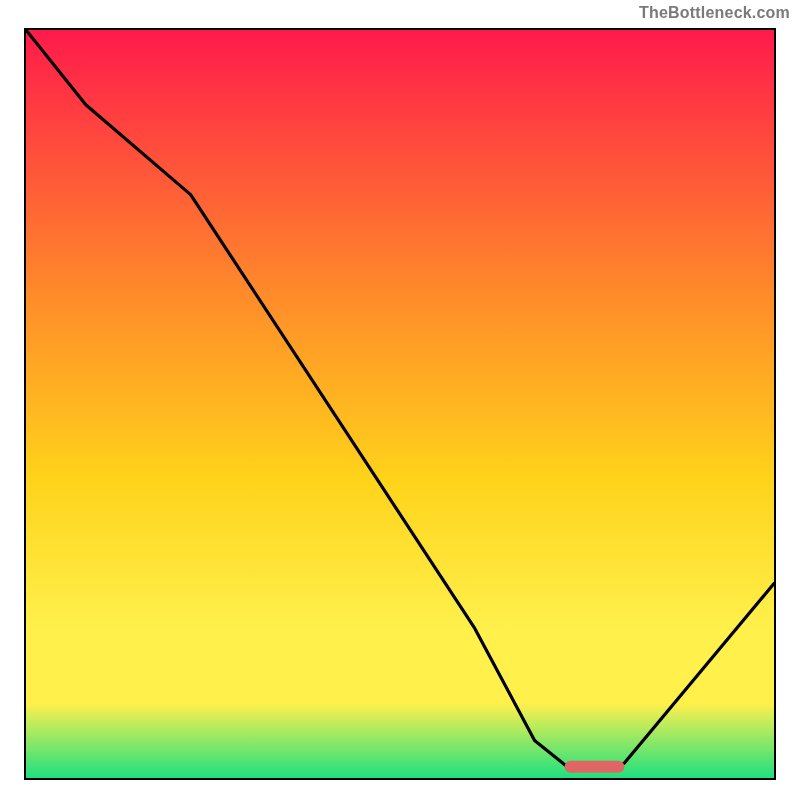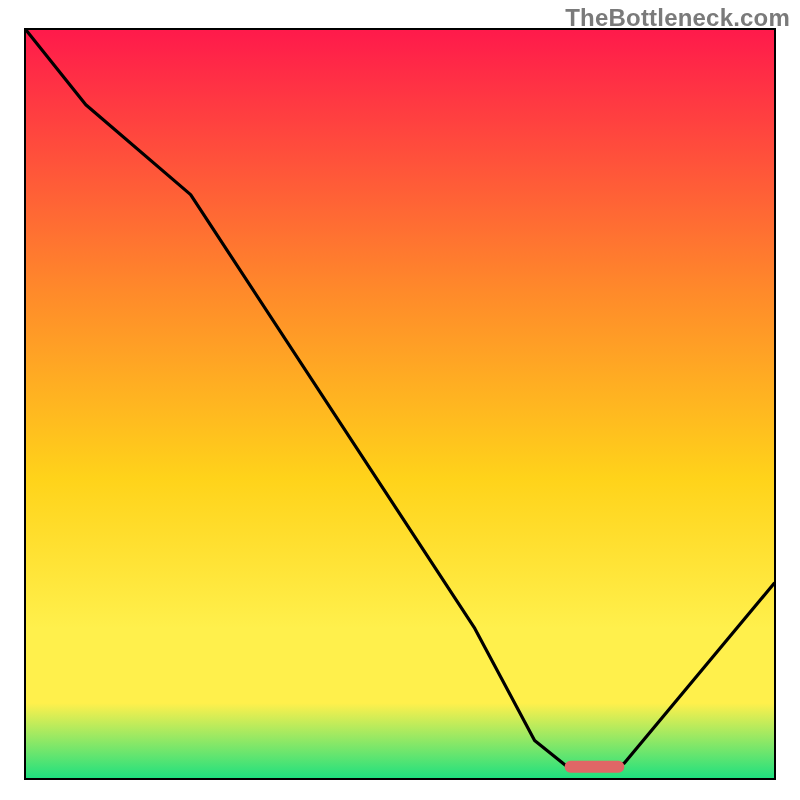--- a/index.html
+++ b/index.html
@@ -12,21 +12,21 @@
   }
   .wrap {
     position: relative;
     width: 800px;
     height: 800px;
   }
   .watermark {
     position: absolute;
     top: 4px;
     right: 10px;
-    font-size: 24px;
+    font-size: 16px;
     font-weight: 600;
     color: #7a7a7a;
     letter-spacing: 0.2px;
   }
   .plot {
     position: absolute;
     left: 24px;
     top: 28px;   
     width: 752px;
     height: 752px;

